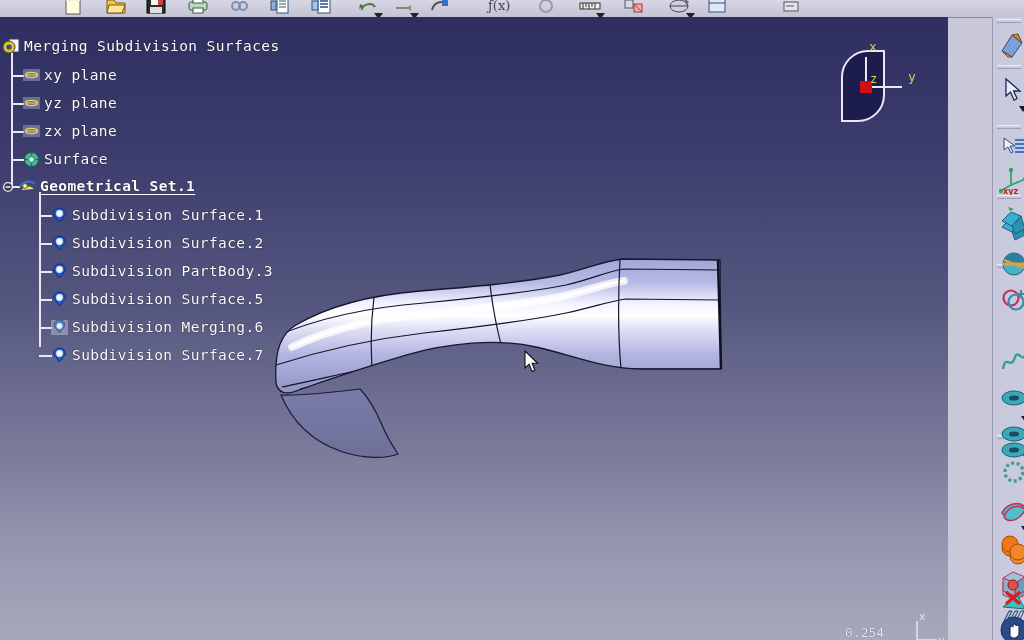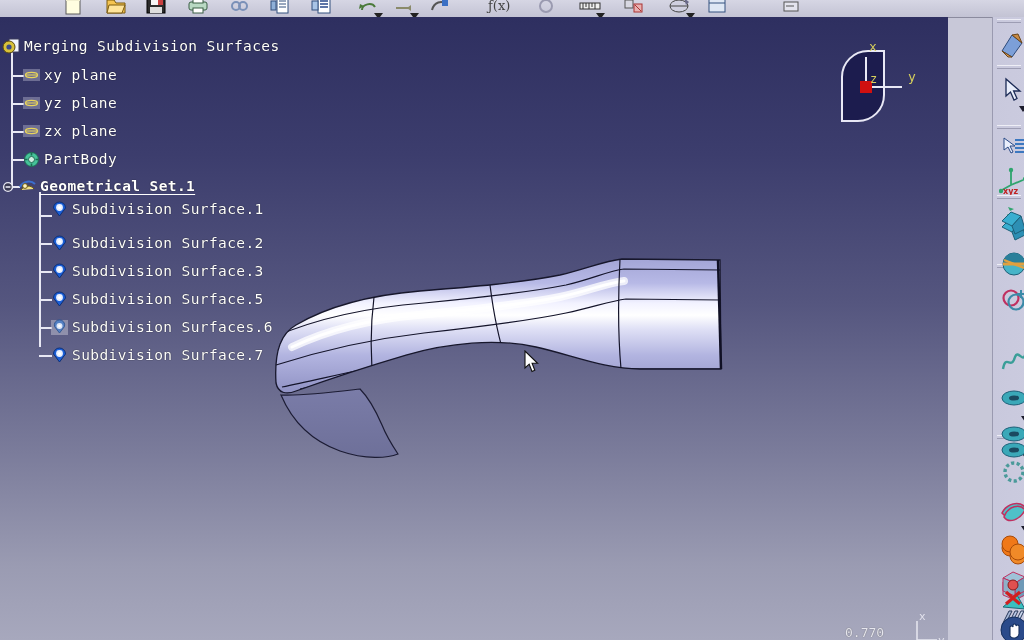--- a/index.html
+++ b/index.html
@@ -329,42 +329,42 @@
       </div>
 
       <div class="trow" style="left:22px;top:131px;">
         <span class="ico">
           <svg width="19" height="17">
             <circle cx="9.5" cy="8.5" r="7" fill="#46c29a" stroke="#1e6a52"></circle>
             <circle cx="9.5" cy="8.5" r="3" fill="#cfeee2" stroke="#1e6a52"></circle>
             <path d="M9.5 1.5v3M9.5 12.5v3M2.5 8.5h3M13.5 8.5h3" stroke="#1e6a52" stroke-width="1.6"></path>
           </svg>
         </span>
-        <span class="lbl">PartBody</span>
+        <span class="lbl">Surface</span>
       </div>
 
       <div class="trow" style="left:2px;top:158px;">
         <span class="ico" style="width:16px;flex:0 0 16px;">
           <svg width="16" height="17">
             <circle cx="6" cy="9" r="4.4" fill="#3a3a52" stroke="#e6e6f2" stroke-width="1.4"></circle>
             <path d="M3.6 9h4.8" stroke="#e6e6f2" stroke-width="1.6"></path>
             <path d="M10.4 9h4.4" stroke="#e6e6f2" stroke-width="1.5"></path>
           </svg>
         </span>
         <span class="ico">
           <svg width="19" height="17">
             <path d="M2 9c3-6 11-7 15-3" fill="none" stroke="#3b6fd0" stroke-width="2"></path>
             <path d="M3 12c4-5 10-5 13-1" fill="#f0e08a" stroke="#6a5a10"></path>
             <circle cx="7" cy="8" r="2.4" fill="#fff4c0" stroke="#6a5a10"></circle>
           </svg>
         </span>
         <span class="lbl underline">Geometrical Set.1</span>
       </div>
 
-      <div class="trow" style="left:50px;top:181px;justify-content:flex-end;">
+      <div class="trow" style="left:50px;top:187px;justify-content:flex-end;">
         <span class="ico">
           <svg width="19" height="17">
             <path d="M9.5 15 L3.5 7 A6 6 0 1 1 15.5 7 Z" fill="#1b5fd8" stroke="#0b2f78"></path>
             <circle cx="9.5" cy="6.5" r="3.4" fill="#e8f0ff"></circle>
             <circle cx="9.5" cy="6.5" r="1.6" fill="#ffffff"></circle>
           </svg>
         </span>
         <span class="lbl">Subdivision Surface.1</span>
       </div>
 
@@ -380,21 +380,21 @@
       </div>
 
       <div class="trow" style="left:50px;top:243px;">
         <span class="ico">
           <svg width="19" height="17">
             <path d="M9.5 15 L3.5 7 A6 6 0 1 1 15.5 7 Z" fill="#1b5fd8" stroke="#0b2f78"></path>
             <circle cx="9.5" cy="6.5" r="3.4" fill="#e8f0ff"></circle>
             <circle cx="9.5" cy="6.5" r="1.6" fill="#ffffff"></circle>
           </svg>
         </span>
-        <span class="lbl">Subdivision Surface.3</span>
+        <span class="lbl">Subdivision PartBody.3</span>
       </div>
 
       <div class="trow" style="left:50px;top:271px;">
         <span class="ico">
           <svg width="19" height="17">
             <path d="M9.5 15 L3.5 7 A6 6 0 1 1 15.5 7 Z" fill="#1b5fd8" stroke="#0b2f78"></path>
             <circle cx="9.5" cy="6.5" r="3.4" fill="#e8f0ff"></circle>
             <circle cx="9.5" cy="6.5" r="1.6" fill="#ffffff"></circle>
           </svg>
         </span>
@@ -403,21 +403,21 @@
 
       <div class="trow" style="left:50px;top:299px;">
         <span class="ico">
           <svg width="19" height="17">
             <rect x="1" y="1" width="17" height="15" fill="#b9b9cc" opacity=".55"></rect>
             <path d="M9.5 14 L4.5 7.5 A5.2 5.2 0 1 1 14.5 7.5 Z" fill="#4a7ec8" opacity=".85" stroke="#27508f"></path>
             <circle cx="9.5" cy="7" r="3" fill="#dfe8f8"></circle>
             <circle cx="9.5" cy="7" r="1.3" fill="#ffffff"></circle>
           </svg>
         </span>
-        <span class="lbl">Subdivision Surfaces.6</span>
+        <span class="lbl">Subdivision Merging.6</span>
       </div>
 
       <div class="trow" style="left:50px;top:327px;">
         <span class="ico">
           <svg width="19" height="17">
             <path d="M9.5 15 L3.5 7 A6 6 0 1 1 15.5 7 Z" fill="#1b5fd8" stroke="#0b2f78"></path>
             <circle cx="9.5" cy="6.5" r="3.4" fill="#e8f0ff"></circle>
             <circle cx="9.5" cy="6.5" r="1.6" fill="#ffffff"></circle>
           </svg>
         </span>
@@ -436,21 +436,21 @@
     </svg>
 
     <svg class="axtri" viewBox="0 0 40 38">
       <path d="M12,28 L12,9" stroke="#e4e4ee" stroke-width="1.6"></path>
       <path d="M12,28 L32,28" stroke="#e4e4ee" stroke-width="1.6"></path>
       <text x="14" y="8" fill="#e4e4ee" font-size="11" font-family="'DejaVu Sans Mono',monospace">x</text>
       <text x="33" y="32" fill="#e4e4ee" font-size="11" font-family="'DejaVu Sans Mono',monospace">y</text>
       <text x="13" y="36" fill="#e4e4ee" font-size="11" font-family="'DejaVu Sans Mono',monospace">z</text>
     </svg>
 
-    <div class="scale">0.770</div>
+    <div class="scale">0.254</div>
 
     <svg class="cursor" viewBox="0 0 17 24">
       <path d="M1,1 L1,18 L5.2,14.2 L8,21.5 L10.8,20.3 L8.1,13.3 L13.6,13.3 Z" fill="#ffffff" stroke="#111111" stroke-width="1.1"></path>
     </svg>
   </div>
 
   <div class="rtool">
 
     <div class="rsep" style="left:4px;top:2px;"></div>
     <div class="rsep" style="left:44px;top:2px;"></div>

